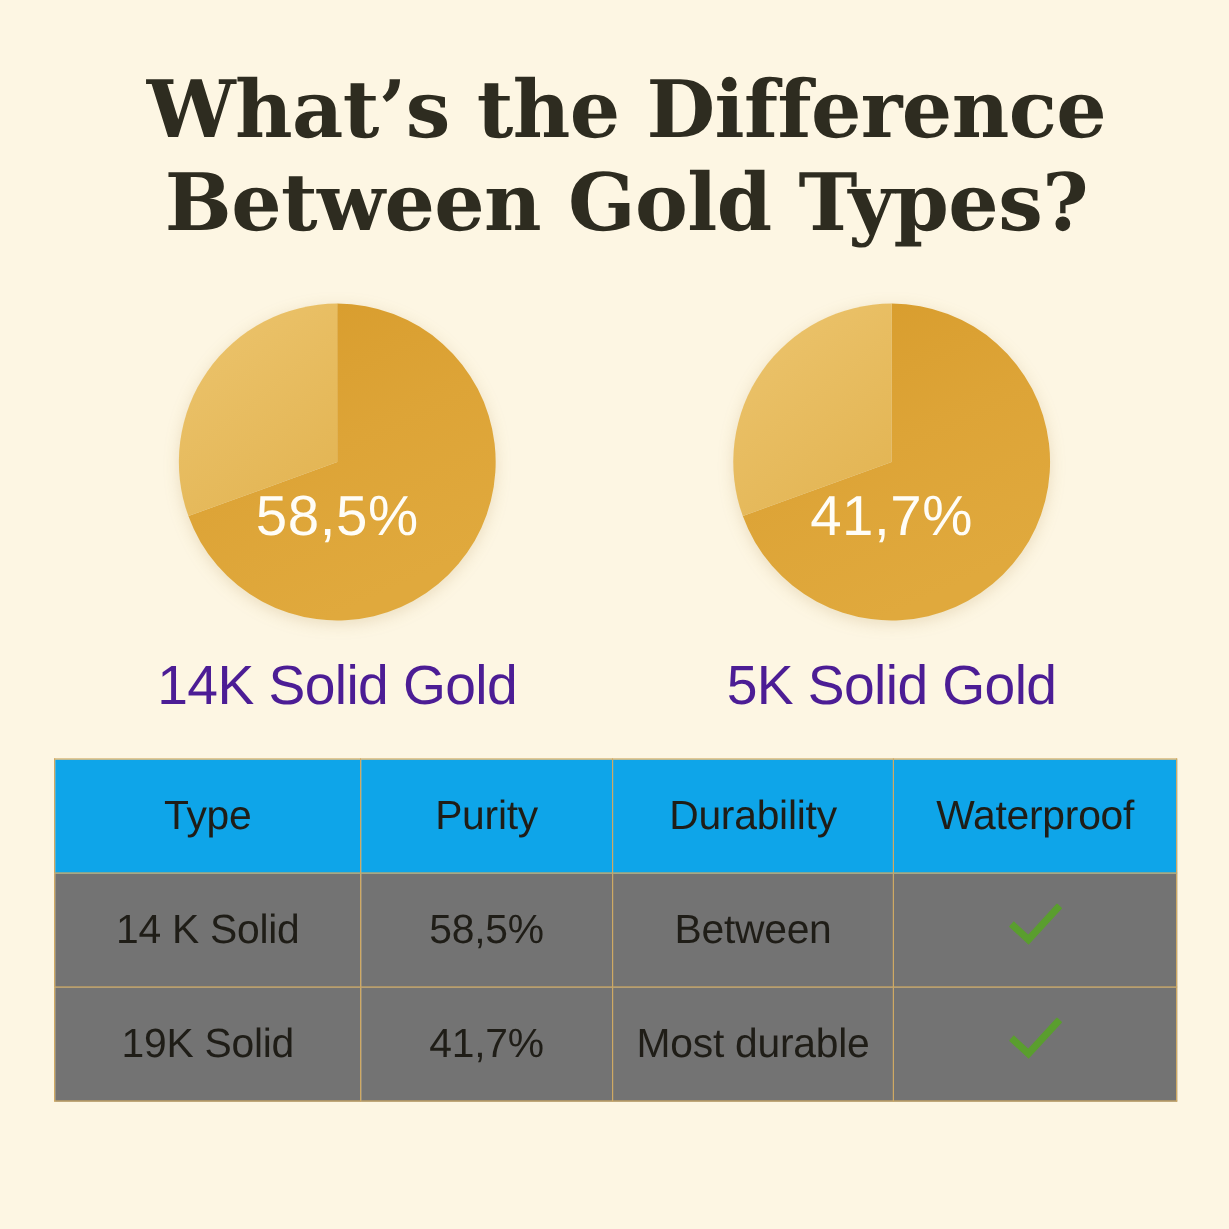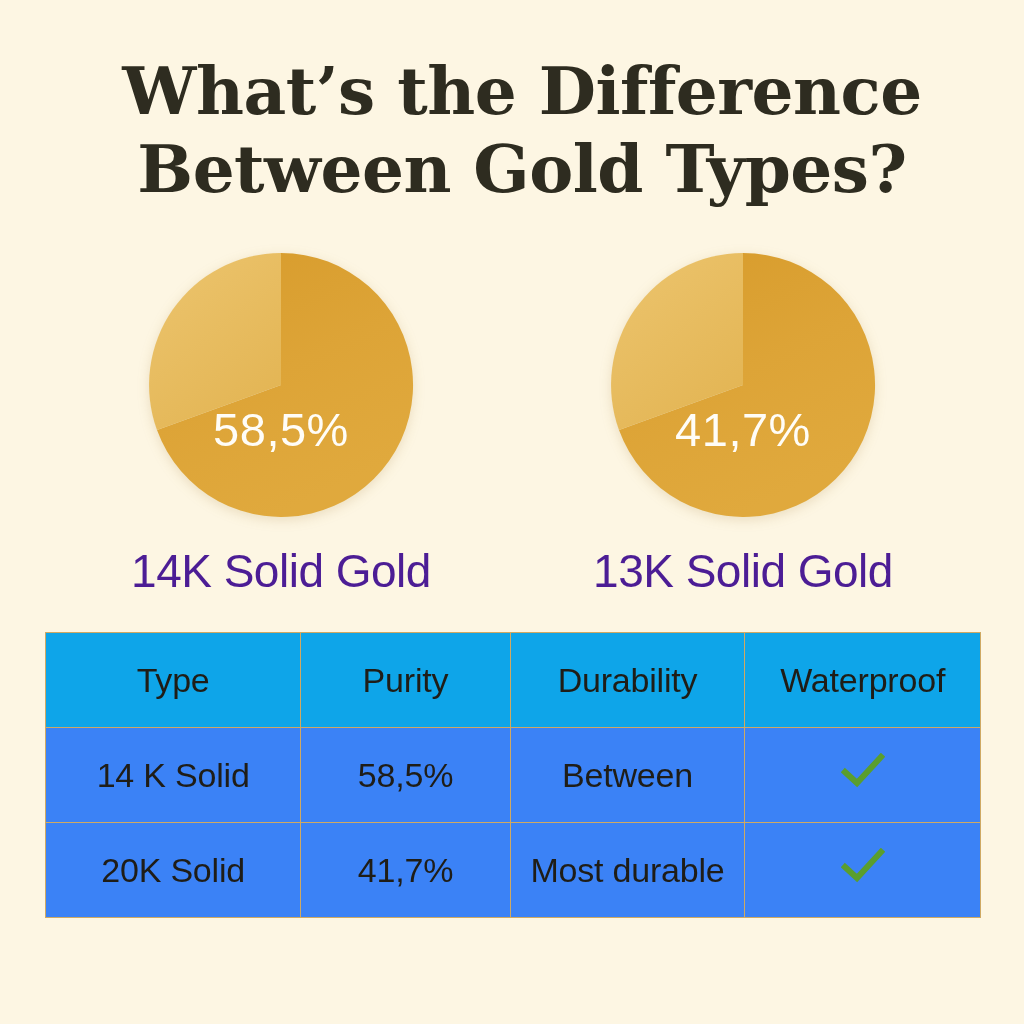--- a/index.html
+++ b/index.html
@@ -109,21 +109,21 @@
     font-weight: 400;
     color: #1f1d17;
   }
   table.compare thead th {
     background: #0ea5e9;
     height: 92px;
     font-size: 34px;
     letter-spacing: -0.2px;
   }
   table.compare tbody td {
-    background: #3b82f6;
+    background: #737373;
     height: 92px;
     font-size: 34px;
     letter-spacing: -0.2px;
   }
   .col-type    { width: 27.3%; }
   .col-purity  { width: 22.4%; }
   .col-dur     { width: 25.1%; }
   .col-water   { width: 25.2%; }
 
   .check-icon {
@@ -180,21 +180,21 @@
             <linearGradient id="gMinor2" x1="0.1" y1="0" x2="0.7" y2="1">
               <stop offset="0%" stop-color="#ecc46d"></stop>
               <stop offset="100%" stop-color="#e3b554"></stop>
             </linearGradient>
           </defs>
           <path d="M133,133 L133,1 A132,132 0 1,1 9.0,178.1 Z" fill="url(#gMajor2)"></path>
           <path d="M133,133 L9.0,178.1 A132,132 0 0,1 133,1 Z" fill="url(#gMinor2)"></path>
         </svg>
         <div class="pie-value">41,7%</div>
       </div>
-      <div class="pie-caption">13K Solid Gold</div>
+      <div class="pie-caption">5K Solid Gold</div>
     </div>
 
   </div>
 
   <div class="table-wrap">
     <table class="compare">
       <colgroup>
         <col class="col-type">
           <col class="col-purity">
           <col class="col-dur">
@@ -215,21 +215,21 @@
           <td>Between</td>
           <td>
             <span class="check-icon">
               <svg width="44" height="36" viewBox="0 0 44 36" aria-hidden="true">
                 <path d="M4 19 L16 30 L40 4" fill="none" stroke="#5a9e2e" stroke-width="6" stroke-linecap="square" stroke-linejoin="miter"></path>
               </svg>
             </span>
           </td>
         </tr>
         <tr>
-          <td>20K Solid</td>
+          <td>19K Solid</td>
           <td>41,7%</td>
           <td>Most durable</td>
           <td>
             <span class="check-icon">
               <svg width="44" height="36" viewBox="0 0 44 36" aria-hidden="true">
                 <path d="M4 19 L16 30 L40 4" fill="none" stroke="#5a9e2e" stroke-width="6" stroke-linecap="square" stroke-linejoin="miter"></path>
               </svg>
             </span>
           </td>
         </tr>

